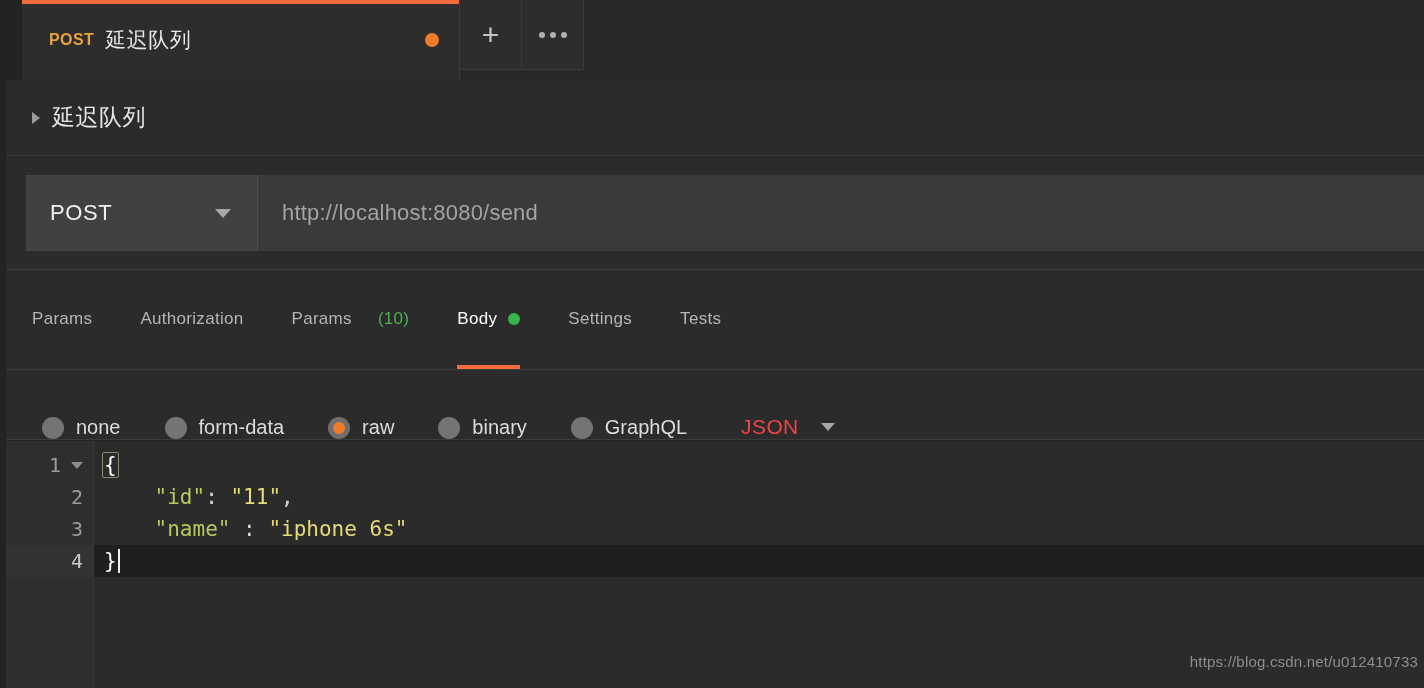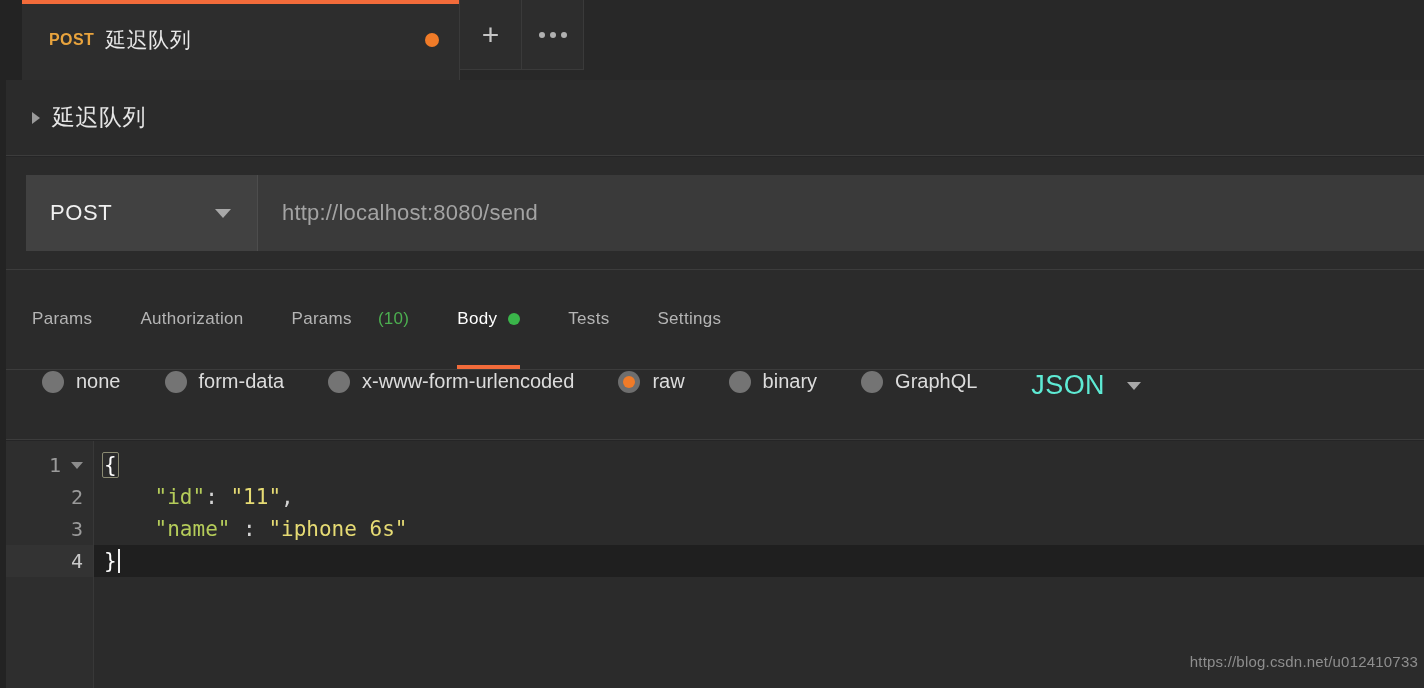--- a/index.html
+++ b/index.html
@@ -133,21 +133,21 @@
   .stab .greendot {
     width: 12px; height: 12px; border-radius: 50%;
     background: #3ab54a; margin-left: 11px; display: inline-block;
   }
 
   
   .radiorow {
     position: absolute; left: 6px; top: 370px; width: 1418px; height: 70px;
     background: #2b2b2b;
     border-bottom: 1px solid #3c3c3c;
-    display: flex; align-items: flex-start;
+    display: flex; align-items: flex-end;
     padding-left: 36px;
   }
   .radio-item {
     display: flex; align-items: center;
     margin-right: 44px;
     font-size: 20px; color: #dcdcdc; white-space: nowrap;
   }
   .radio-circle {
     width: 22px; height: 22px; border-radius: 50%;
     background: #747474; margin-right: 12px;
@@ -155,21 +155,21 @@
     display: flex; align-items: center; justify-content: center;
   }
   .radio-item.selected .radio-circle { background: #6e6e6e; }
   .radio-item.selected .radio-circle::after {
     content: ""; width: 12px; height: 12px; border-radius: 50%;
     background: #f07b28; display: block;
   }
   .format-select {
     display: flex; align-items: center; margin-left: 10px;
   }
-  .format-label { font-size: 27px; color: #5eead4; letter-spacing: 0.4px; }
+  .format-label { font-size: 21px; color: #ef4444; letter-spacing: 0.4px; }
   .format-caret {
     width: 0; height: 0;
     border-top: 8px solid #a8a8a8;
     border-left: 7px solid transparent;
     border-right: 7px solid transparent;
     margin-left: 22px;
   }
 
   
   .editor {
@@ -282,39 +282,35 @@
   <div class="stab">
     <span>Params</span>
     <span class="count">(10)</span>
   </div>
   <div class="stab active">
     <span>Body</span>
     <span class="greendot"></span>
     <span class="underline"></span>
   </div>
   <div class="stab">
+    <span>Settings</span>
+  </div>
+  <div class="stab">
     <span>Tests</span>
-  </div>
-  <div class="stab">
-    <span>Settings</span>
   </div>
 </div>
 
 <div class="radiorow">
   <label class="radio-item">
     <span class="radio-circle"></span>
     <span>none</span>
   </label>
   <label class="radio-item">
     <span class="radio-circle"></span>
     <span>form-data</span>
-  </label>
-  <label class="radio-item">
-    <span class="radio-circle"></span>
-    <span>x-www-form-urlencoded</span>
   </label>
   <label class="radio-item selected">
     <span class="radio-circle"></span>
     <span>raw</span>
   </label>
   <label class="radio-item">
     <span class="radio-circle"></span>
     <span>binary</span>
   </label>
   <label class="radio-item">

